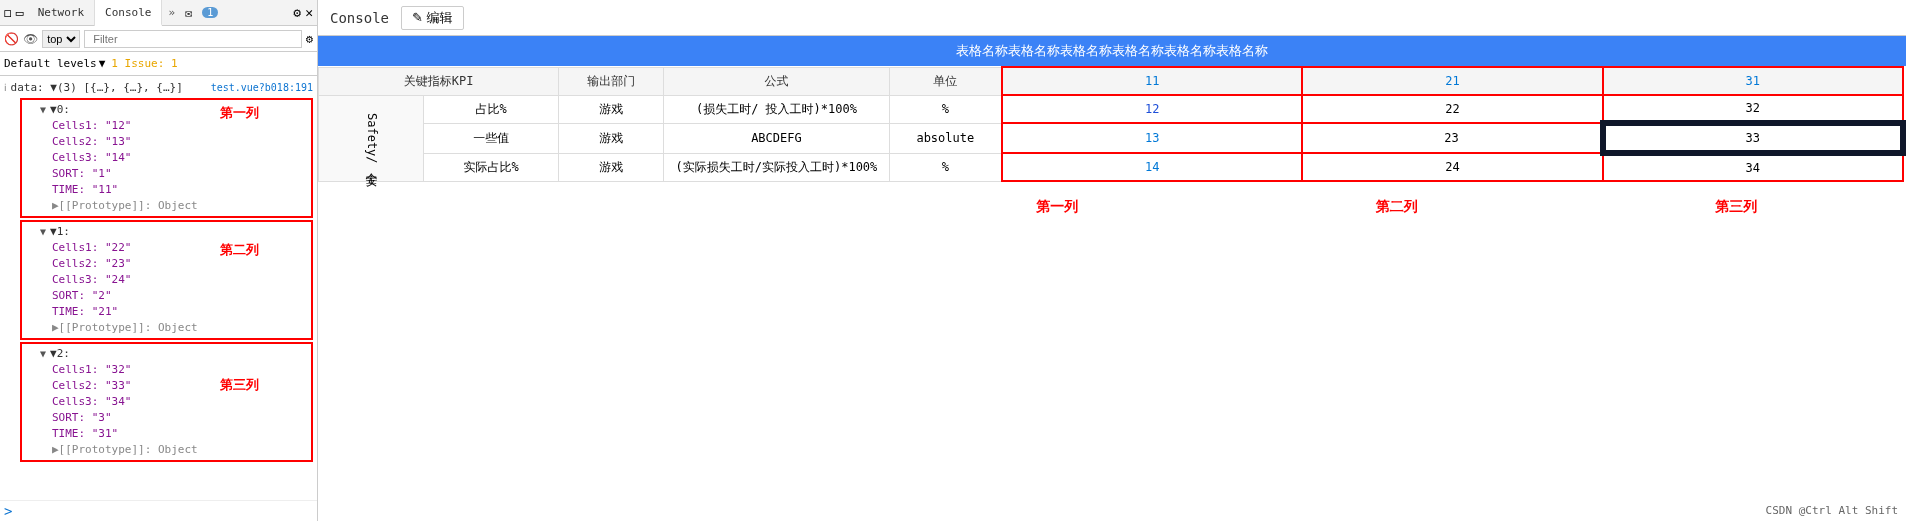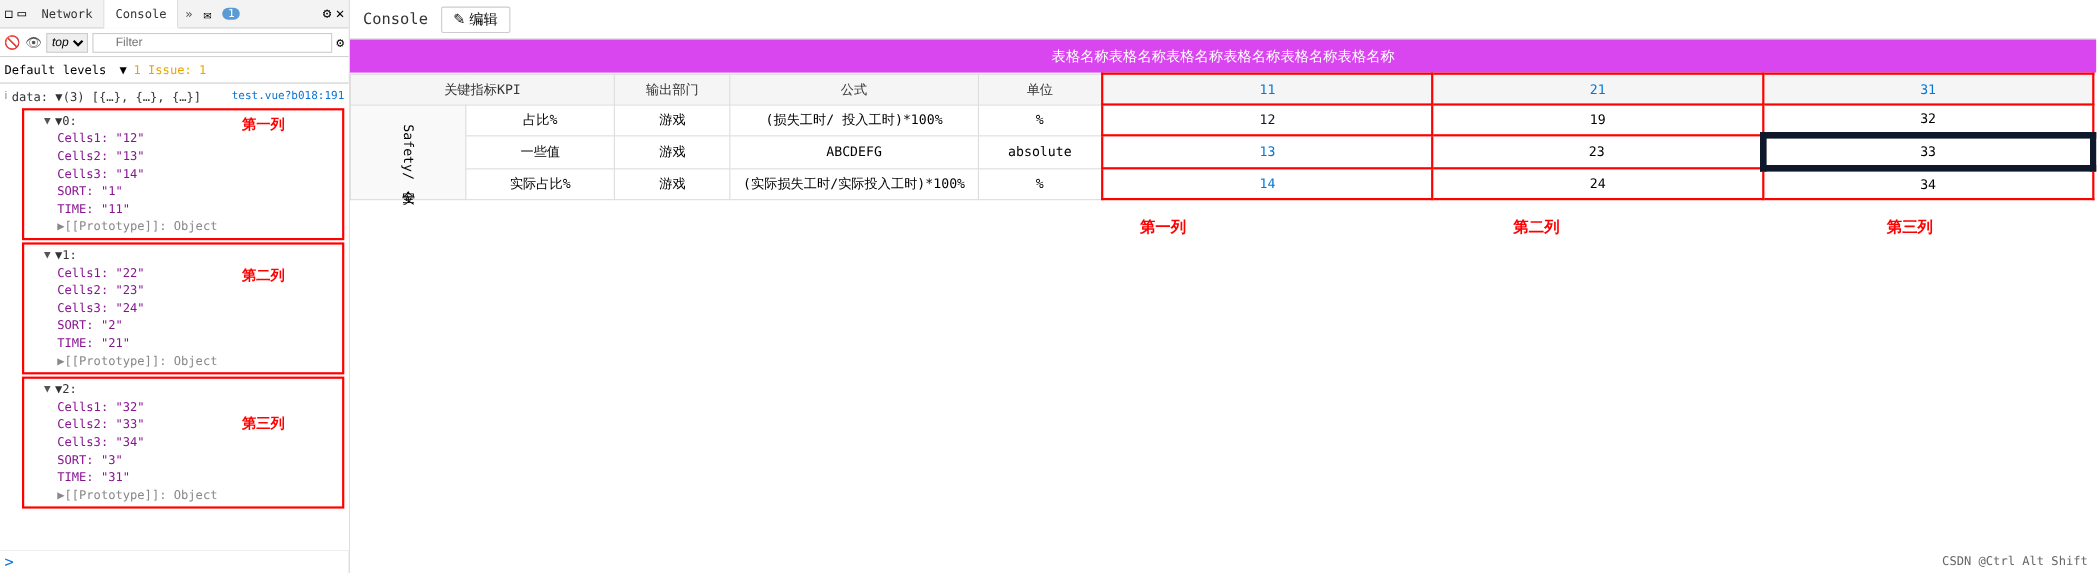--- a/index.html
+++ b/index.html
@@ -71,39 +71,39 @@
       background: #fff;
       padding: 0 4px;
       gap: 4px;
     }
 
     .filter-input {
       flex: 1;
       height: 18px;
       border: 1px solid #ccc;
       font-size: 11px;
-      padding: 0 20px;
+      padding: 0 8px;
       outline: none;
     }
 
     .levels-bar {
       display: flex;
       align-items: center;
       height: 24px;
       border-bottom: 1px solid #ccc;
       background: #fff;
       padding: 0 4px;
       font-size: 11px;
       gap: 6px;
     }
 
     .levels-dropdown {
       display: flex;
       align-items: center;
-      gap: 12px;
+      gap: 2px;
       cursor: pointer;
     }
 
     .issue-badge {
       color: #e8a600;
       font-size: 11px;
     }
 
     .console-output {
       flex: 1;
@@ -189,21 +189,21 @@
       gap: 4px;
       border: 1px solid #ccc;
       padding: 2px 10px;
       cursor: pointer;
       font-size: 13px;
       background: #fff;
       border-radius: 2px;
     }
 
     .table-title-bar {
-      background: #d946ef;
+      background: #3b82f6;
       color: #fff;
       text-align: center;
       padding: 6px;
       font-size: 13px;
     }
 
     .data-table {
       width: 100%;
       border-collapse: collapse;
       font-size: 12px;
@@ -281,21 +281,21 @@
     </div>
     <div style="margin-left:auto; display:flex; align-items:center; gap:4px; padding-right:4px;">
       <span style="font-size:13px; cursor:pointer;">⚙</span>
       <span style="font-size:13px; cursor:pointer;">✕</span>
     </div>
   </div>
 
   <div class="devtools-toolbar2">
     <span style="font-size:12px; cursor:pointer; color:#555;">🚫</span>
     <span style="font-size:12px; cursor:pointer; color:#555;">👁</span>
-    <select style="font-size:11px; height:18px; border:1px solid #ccc;font-style:italic;">
+    <select style="font-size:11px; height:18px; border:1px solid #ccc;">
       <option>top</option>
     </select>
     <input class="filter-input" type="text" placeholder="Filter" style="">
     <span style="font-size:12px; cursor:pointer;">⚙</span>
   </div>
 
   <div class="levels-bar">
     <div class="levels-dropdown">
       <span>Default levels</span>
       <span>▼</span>
@@ -437,22 +437,22 @@
       </tr>
     </thead>
     <tbody>
 
       <tr>
         <td rowspan="3" style="writing-mode:vertical-lr; text-align:center; background:#f9f9f9;">Safety/安全</td>
         <td>占比%</td>
         <td>游戏</td>
         <td>(损失工时/ 投入工时)*100%</td>
         <td>%</td>
-        <td style="border: 2px solid red; color:#0f172a;">12</td>
-        <td style="border: 2px solid red;">19</td>
+        <td style="border: 2px solid red; color:#1d4ed8;">12</td>
+        <td style="border: 2px solid red;">22</td>
         <td style="border: 2px solid red;">32</td>
       </tr>
 
       <tr>
         <td>一些值</td>
         <td>游戏</td>
         <td>ABCDEFG</td>
         <td>absolute</td>
         <td style="border: 2px solid red; color:#0078d7;">13</td>
         <td style="border: 2px solid red;">23</td>

